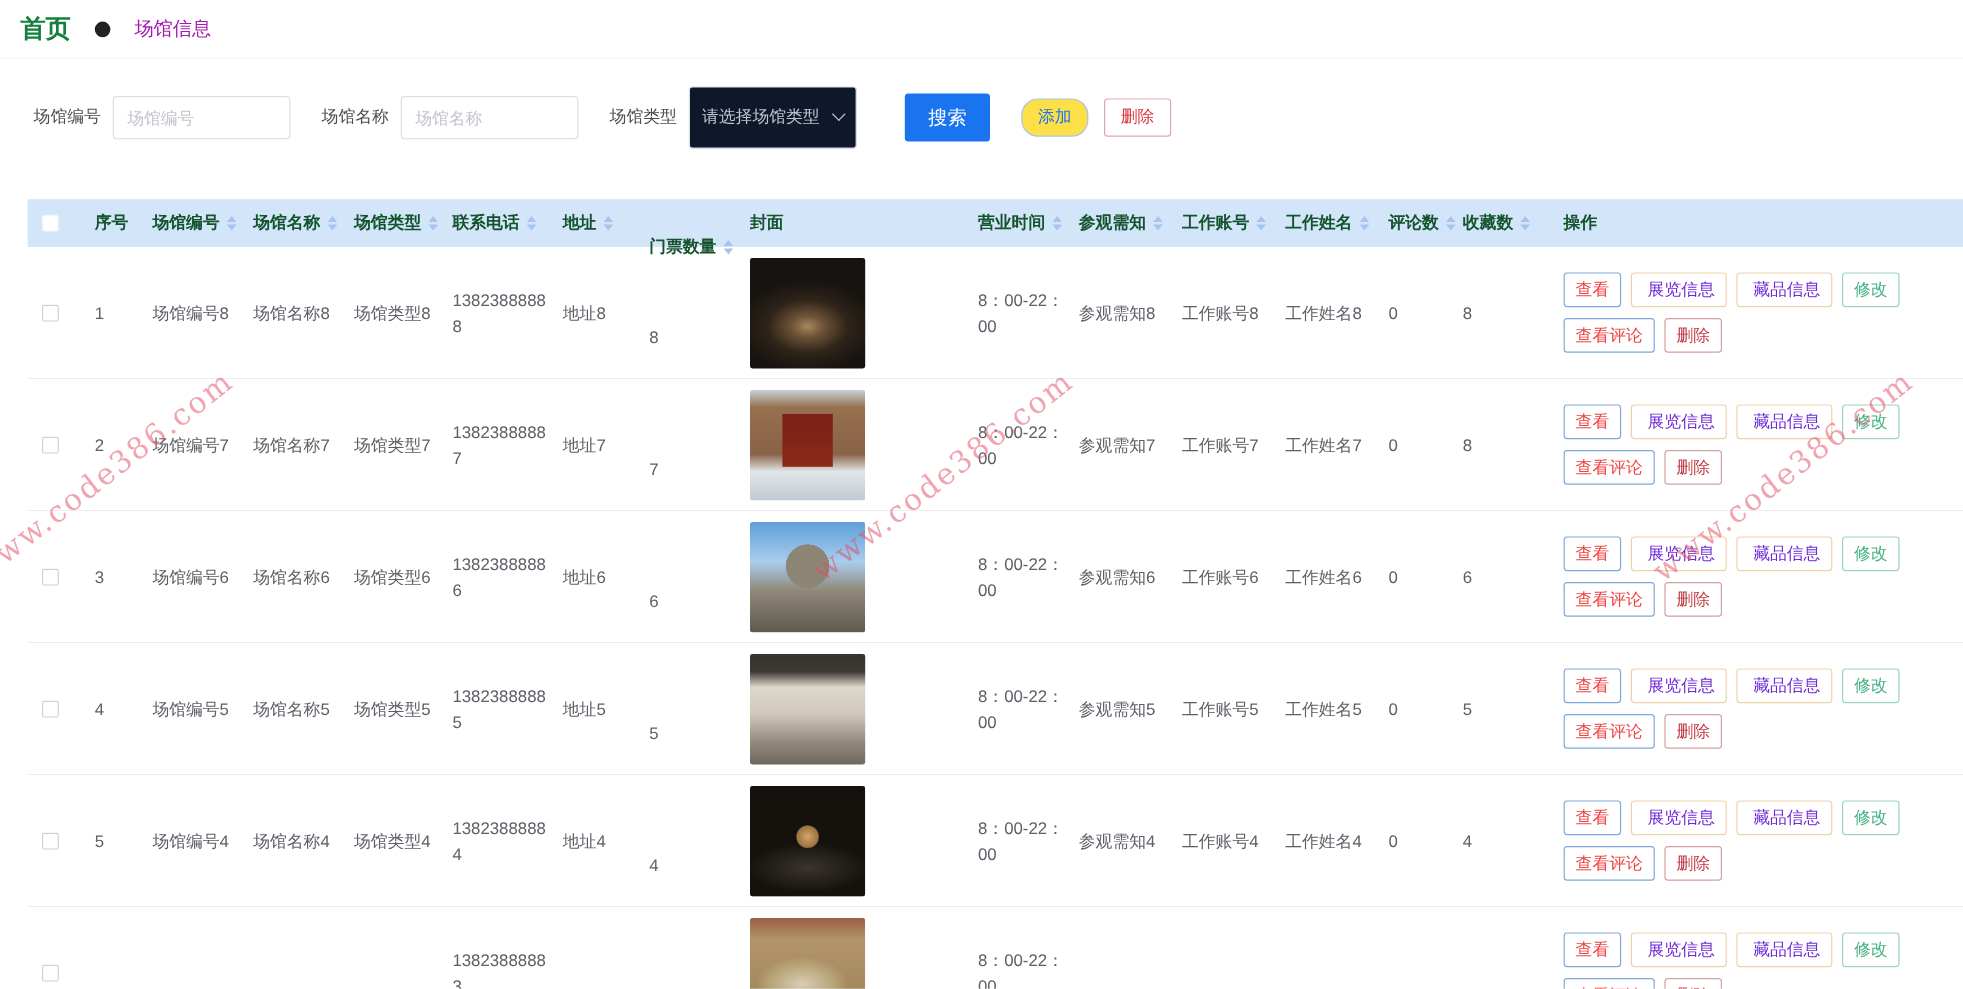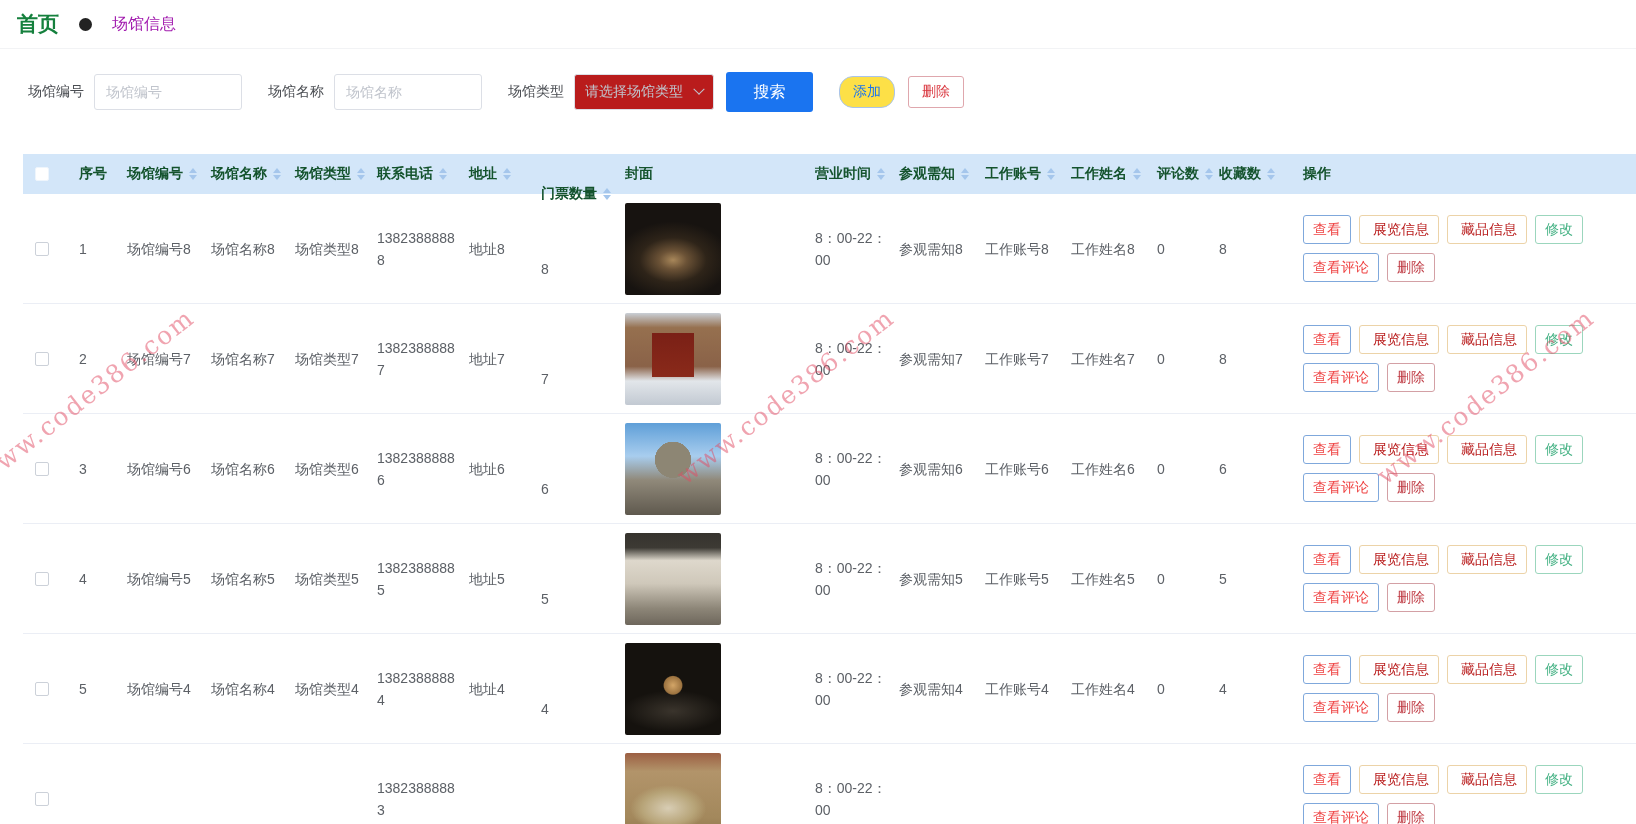--- a/index.html
+++ b/index.html
@@ -14,27 +14,27 @@
   .crumb-dot { width:13px; height:13px; border-radius:50%; background:#222; margin:0 20px; }
   .crumb-cur { font-size:16px; color:#a21caf; cursor:pointer; }
 
   
   .toolbar { display:flex; align-items:center; margin:23px 0 0 28px; }
   .fld-label { font-size:14px; color:#4a4d52; margin-right:10px; white-space:nowrap; }
   .txt-input { width:148px; height:36px; border:1px solid #dcdfe6; border-radius:3px;
     padding:0 11px; font-size:14px; color:#333; outline:none; margin-right:26px;
     font-family:inherit; }
   .txt-input::placeholder { color:#c0c4cc; }
-  .select { width:140px; height:36px; border:1px solid #dcdfe6; border-radius:3px;
+  .select { width:140px; height:52px; border:1px solid #dcdfe6; border-radius:3px;
     padding:0 10px; display:flex; align-items:center; justify-content:space-between;
-    cursor:pointer; background:#b91c1c; }
+    cursor:pointer; background:#0f172a; }
   .select-ph { font-size:14px; color:#c0c4cc; white-space:nowrap; }
   .chev { width:8px; height:8px; border-right:1.5px solid #c0c4cc;
     border-bottom:1.5px solid #c0c4cc; transform:rotate(45deg) translate(-2px,-2px); }
-  .btn-search { margin-left:12px; width:87px; height:40px; background:#1a74f0;
+  .btn-search { margin-left:40px; width:71px; height:40px; background:#1a74f0;
     color:#fff; border:none; border-radius:3px; font-size:16px; cursor:pointer;
     font-family:inherit; }
   .btn-add { margin-left:26px; height:32px; padding:0 13px; background:#fde047;
     border:1px solid #a9c4ec; border-radius:14px; color:#1a74f0; font-size:14px;
     cursor:pointer; font-family:inherit; }
   .btn-del-top { margin-left:13px; height:32px; padding:0 13px; background:#fff;
     border:1px solid #dfa7ad; border-radius:3px; color:#d9363e; font-size:14px;
     cursor:pointer; font-family:inherit; }
 
   
@@ -66,21 +66,21 @@
 
   .cover { width:96px; height:92px; border-radius:2px; }
 
   .ops { display:flex; flex-direction:column; align-items:flex-start; gap:9px;
     justify-content:center; }
   .op-line { display:flex; gap:8px; }
   .btn { background:#fff; border:1px solid #ccc; border-radius:3px; font-size:14px;
     padding:4px 9px; cursor:pointer; white-space:nowrap; font-family:inherit;
     line-height:19px; }
   .btn-view { color:#ef4444; border-color:#7fa8dc; }
-  .btn-orange { color:#b91c1c; border-color:#ecd3a8;padding-left:13px; }
+  .btn-orange { color:#6d28d9; border-color:#ecd3a8;padding-left:13px; }
   .btn-edit { color:#43b183; border-color:#9bd6bd; }
   .btn-del { color:#bf3a43; border-color:#d3a0a5; }
 
   
   .wm { position:absolute; font-family:"DejaVu Serif","Liberation Serif",serif;
     font-size:25px; letter-spacing:2px; color:rgba(226,74,98,0.5);
     transform:rotate(-38deg); white-space:nowrap; pointer-events:none; z-index:5; }
   .wm1 { left:-48px; top:382px; }
   .wm2 { left:652px; top:382px; }
   .wm3 { left:1352px; top:382px; }

